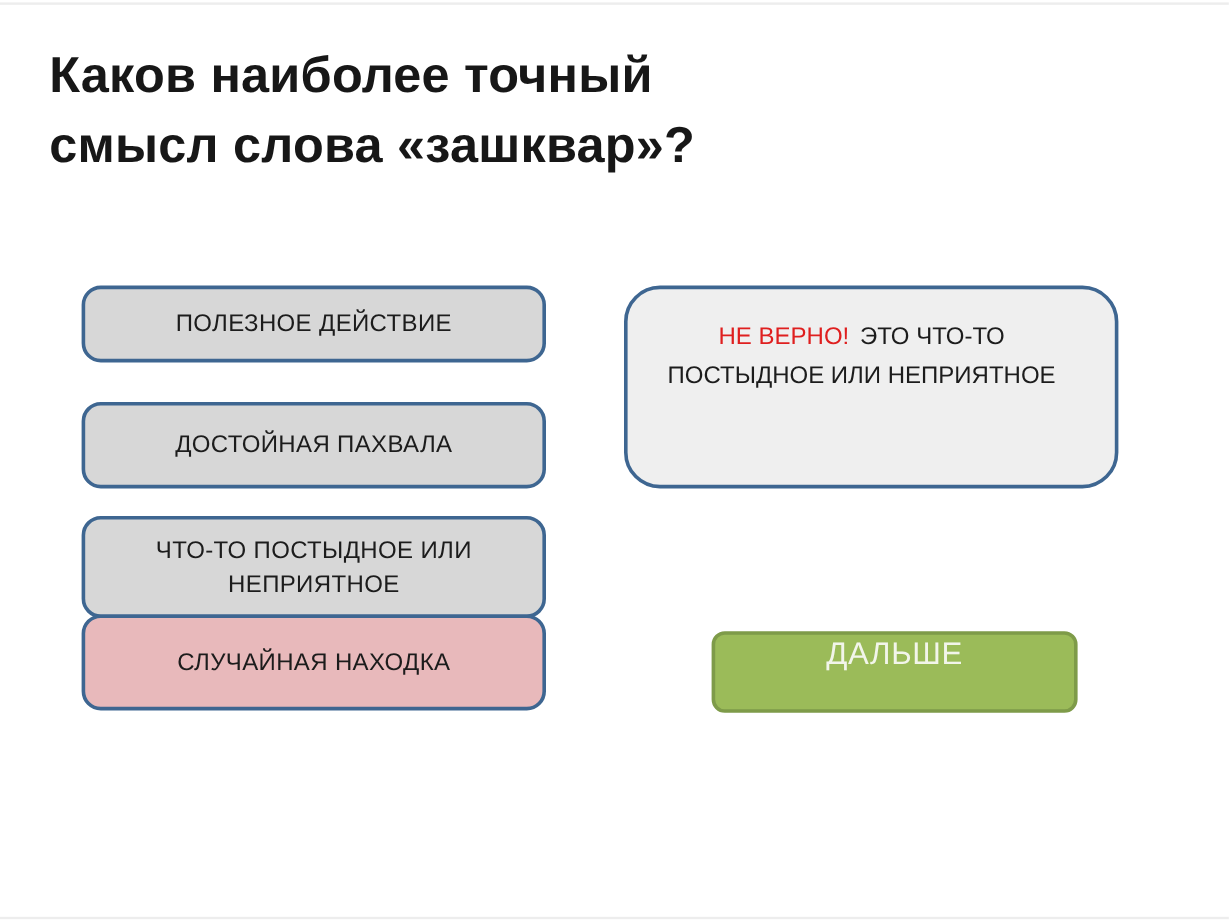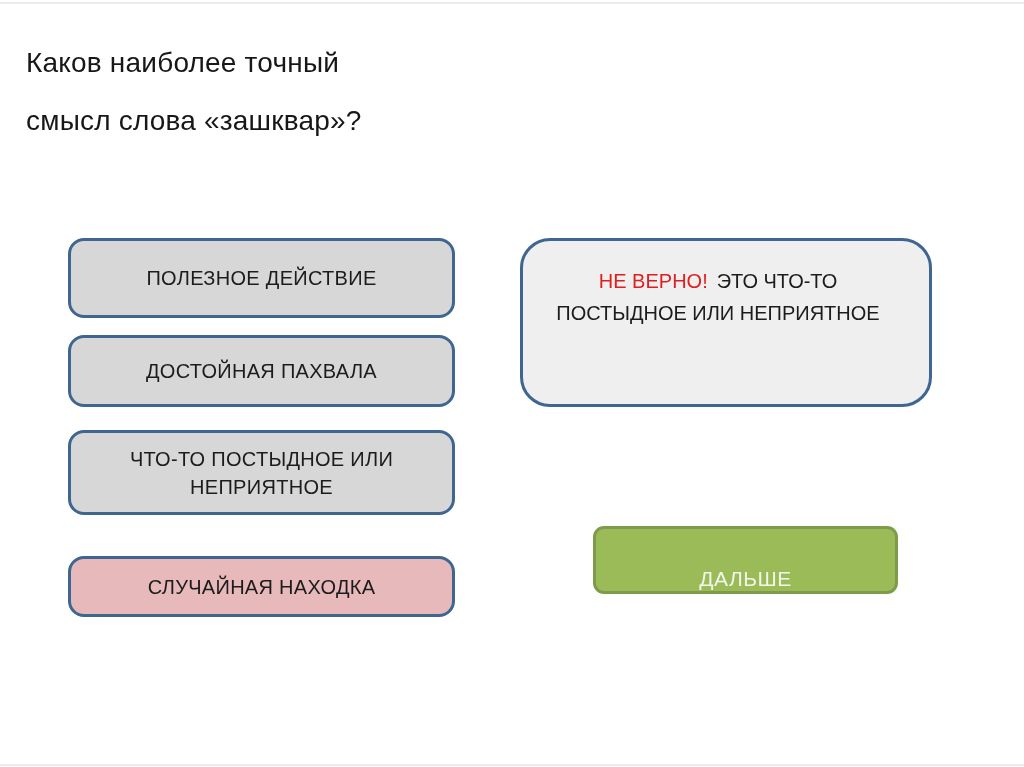--- a/index.html
+++ b/index.html
@@ -16,24 +16,24 @@
   }
   .edge-line {
     position: absolute; left: 0; right: 0; height: 2px;
     background: var(--edge_line, #ededed);
   }
   .edge-line.top { top: 2px; }
   .edge-line.bottom { bottom: 1px; }
 
   .title {
     position: absolute;
-    left: 26px; top: 34px;
+    left: 41px; top: 34px;
     width: 600px;
-    font-size: 28px;
-    font-weight: normal;
+    font-size: 42px;
+    font-weight: bold;
     line-height: 58px;
     color: var(--title_color, #171717);
     letter-spacing: 0.2px;
   }
 
   .answer {
     position: absolute;
     left: 68px; width: 387px;
     box-sizing: border-box;
     background: var(--gray_fill, #d7d7d7);
@@ -41,24 +41,24 @@
     border-radius: 16px;
     display: flex; align-items: center; justify-content: center;
     text-align: center;
     font-size: 20px;
     color: var(--answer_text, #1c1c1c);
     letter-spacing: 0.3px;
     cursor: pointer;
     line-height: 28px;
   }
   .answer .label { display: block; max-width: 340px; }
-  .answer.a1 { top: 238px; height: 80px; }
+  .answer.a1 { top: 238px; height: 64px; }
   .answer.a2 { top: 335px; height: 72px; }
   .answer.a3 { top: 430px; height: 85px; }
-  .answer.a4 { top: 556px; height: 61px; }
+  .answer.a4 { top: 512px; height: 80px; }
   .answer.wrong-selected { background: var(--pink_fill, #e8b9bb); }
 
   .feedback {
     position: absolute;
     left: 520px; top: 238px;
     width: 412px; height: 169px;
     box-sizing: border-box;
     background: var(--feedback_fill, #efefef);
     border: 3px solid var(--border_blue, #3e6691);
     border-radius: 30px;
@@ -74,22 +74,22 @@
   }
 
   .next-button {
     position: absolute;
     left: 593px; top: 526px;
     width: 305px; height: 68px;
     box-sizing: border-box;
     background: var(--green_fill, #9bbb59);
     border: 3px solid var(--green_border, #7e9b49);
     border-radius: 11px;
-    display: flex; align-items: flex-end; justify-content: center;
-    font-size: 21px;
+    display: flex; align-items: flex-start; justify-content: center;
+    font-size: 26px;
     color: var(--green_text, #f2f5ea);
     letter-spacing: 0.5px;
     cursor: pointer;
   }
 </style>
 </head>
 <body>
 
 <div class="slide">
 

